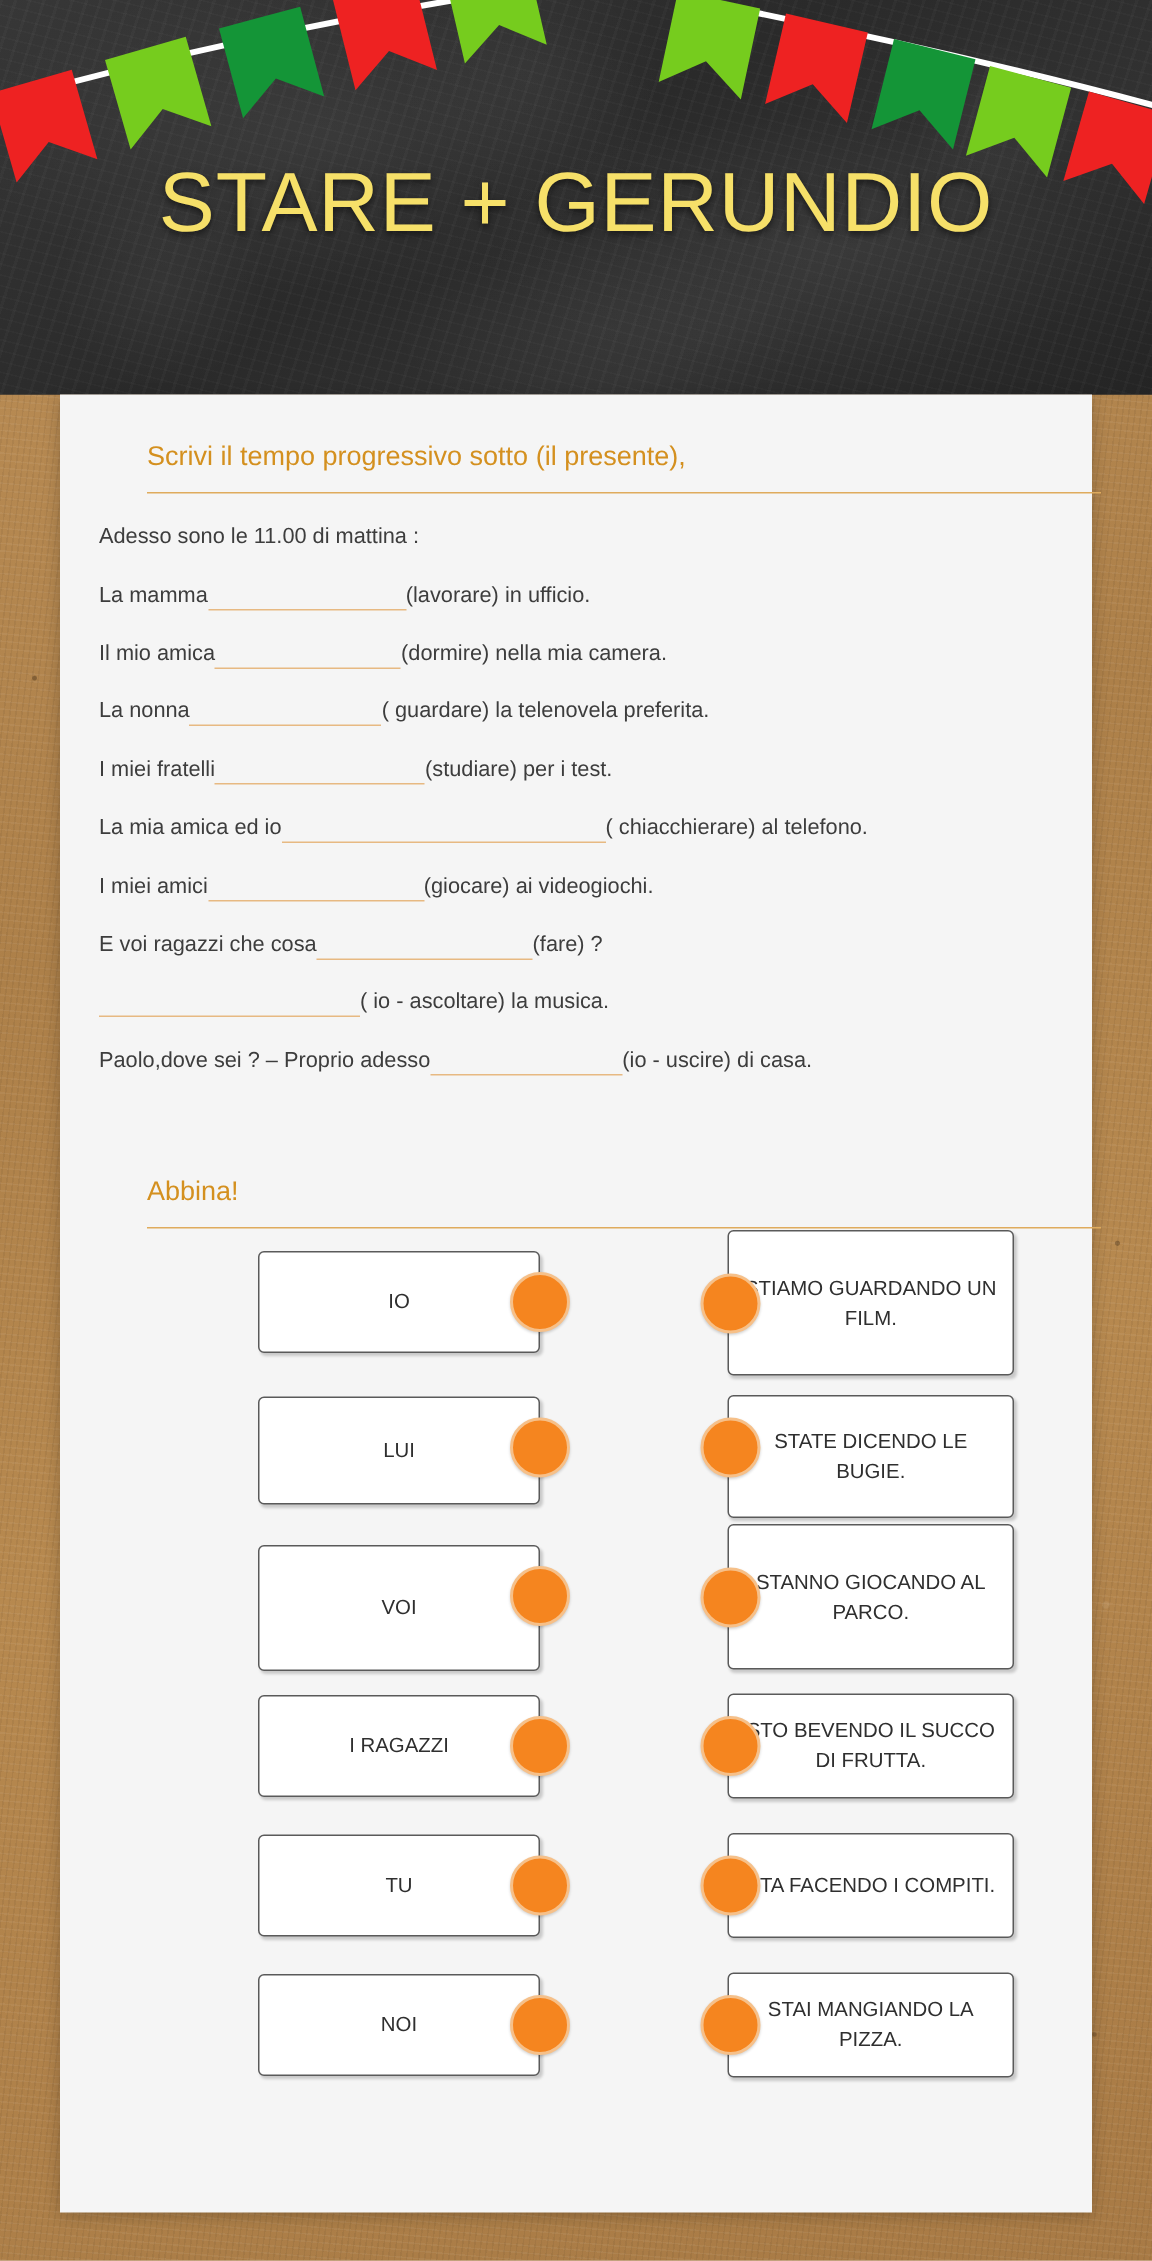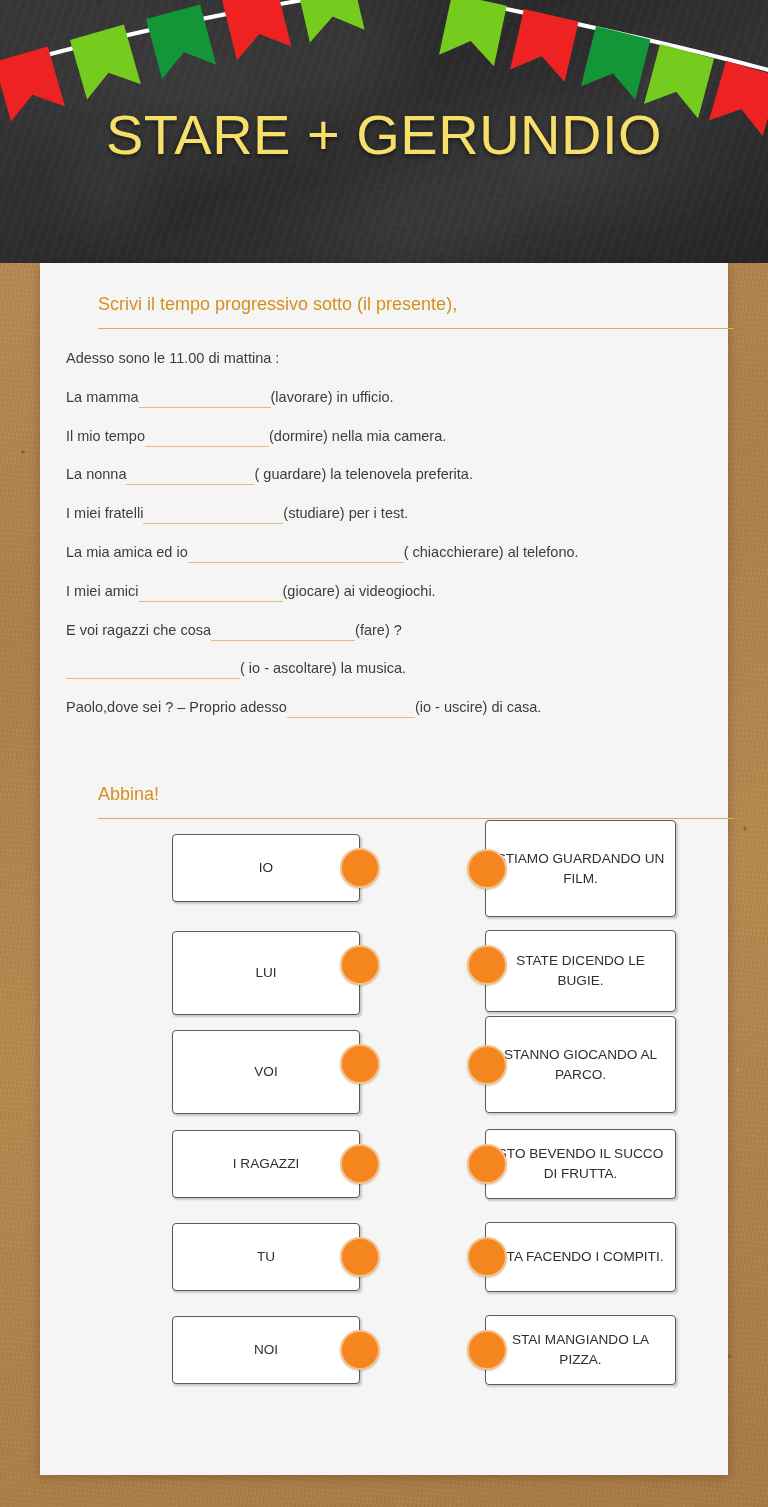--- a/index.html
+++ b/index.html
@@ -229,41 +229,41 @@
   <div id="worksheet-title">STARE + GERUNDIO</div>
 </div>
 
 <div id="card">
 
   <div id="title-scrivi" class="section-title">Scrivi il tempo progressivo sotto (il presente),</div>
 
   <div id="fill-block">
       <div class="q-row"><span class="seg">Adesso sono le 11.00 di mattina :</span></div>
       <div class="q-row"><span class="seg">La mamma </span><span class="blank" style="width: 132px;"></span><span class="seg"> (lavorare) in ufficio.</span></div>
-      <div class="q-row"><span class="seg">Il mio tempo </span><span class="blank" style="width: 124px;"></span><span class="seg"> (dormire) nella mia camera.</span></div>
+      <div class="q-row"><span class="seg">Il mio amica </span><span class="blank" style="width: 124px;"></span><span class="seg"> (dormire) nella mia camera.</span></div>
       <div class="q-row"><span class="seg">La nonna </span><span class="blank" style="width: 128px;"></span><span class="seg"> ( guardare) la telenovela preferita.</span></div>
       <div class="q-row"><span class="seg">I miei fratelli </span><span class="blank" style="width: 140px;"></span><span class="seg"> (studiare) per i test.</span></div>
       <div class="q-row"><span class="seg">La mia amica ed io </span><span class="blank" style="width: 216px;"></span><span class="seg"> ( chiacchierare) al telefono.</span></div>
       <div class="q-row"><span class="seg">I miei amici </span><span class="blank" style="width: 144px;"></span><span class="seg"> (giocare) ai videogiochi.</span></div>
       <div class="q-row"><span class="seg">E voi ragazzi che cosa </span><span class="blank" style="width: 144px;"></span><span class="seg"> (fare) ?</span></div>
       <div class="q-row"><span class="blank" style="width: 174px;"></span><span class="seg"> ( io - ascoltare) la musica.</span></div>
       <div class="q-row"><span class="seg">Paolo,dove sei ? – Proprio adesso </span><span class="blank" style="width: 128px;"></span><span class="seg"> (io - uscire) di casa.</span></div>
     </div>
 
   <div id="title-abbina" class="section-title">Abbina!</div>
 
   <div id="match-area">
       <div class="match-row" style="height: 100px;">
         <div class="m-box m-left" style="height: 68px; top: 5px;">IO</div>
         <div class="m-box m-right" style="height: 97px; top: -9px;">STIAMO GUARDANDO UN FILM.</div>
         <div class="knob knob-left" style="top: 19px;"></div>
         <div class="knob knob-right" style="top: 19.5px;"></div>
       </div>
       <div class="match-row" style="height: 93px;">
-        <div class="m-box m-left" style="height: 84px; top: 2px;">LUI</div>
+        <div class="m-box m-left" style="height: 72px; top: 2px;">LUI</div>
         <div class="m-box m-right" style="height: 82px; top: 1px;">STATE DICENDO LE BUGIE.</div>
         <div class="knob knob-left" style="top: 16px;"></div>
         <div class="knob knob-right" style="top: 16px;"></div>
       </div>
       <div class="match-row" style="height: 106px;">
         <div class="m-box m-left" style="height: 84px; top: 8px;">VOI</div>
         <div class="m-box m-right" style="height: 97px; top: -6px;">STANNO GIOCANDO AL PARCO.</div>
         <div class="knob knob-left" style="top: 22px;"></div>
         <div class="knob knob-right" style="top: 22.5px;"></div>
       </div>

